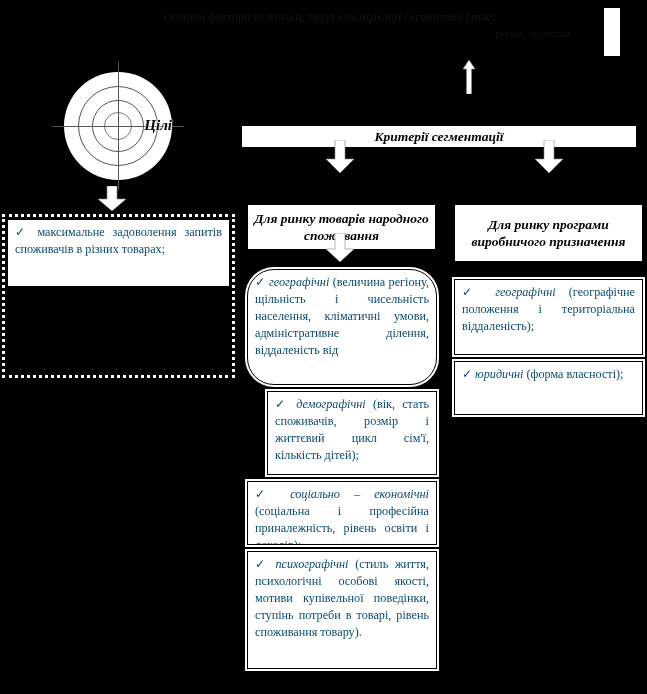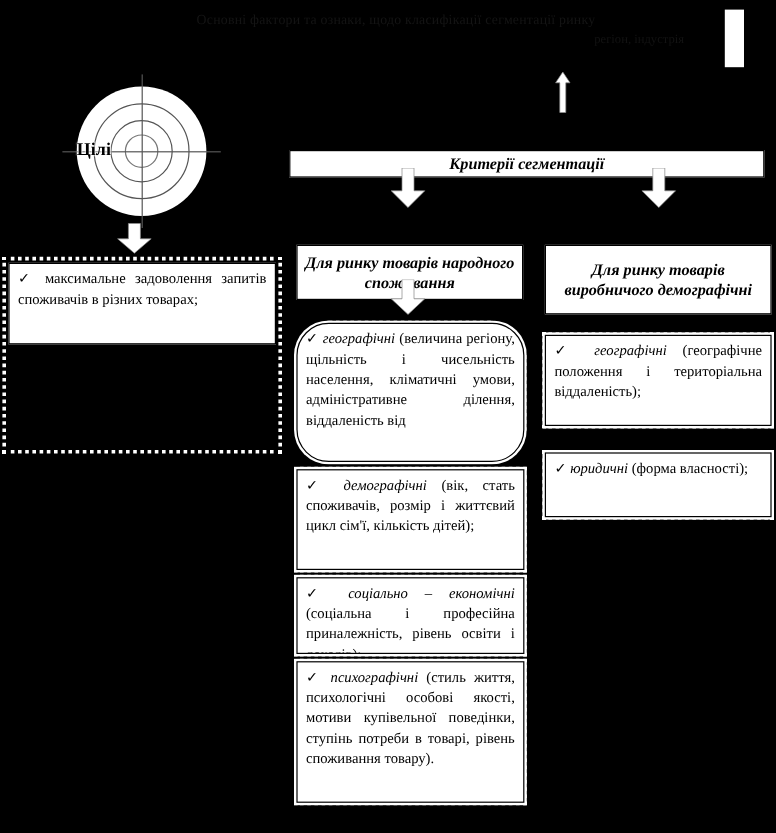--- a/index.html
+++ b/index.html
@@ -18,57 +18,57 @@
 
   
   .bulls{position:absolute;left:64px;top:72px;width:108px;height:108px;}
   .bulls .ring{position:absolute;border-radius:50%;background:#fff;}
   .r1{left:0;top:0;width:108px;height:108px;}
   .r2{left:14px;top:14px;width:80px;height:80px;border:1px solid #555 !important;box-sizing:border-box;background:#fff;}
   .r3{left:28px;top:28px;width:52px;height:52px;border:1px solid #555 !important;box-sizing:border-box;background:#fff;}
   .r4{left:40px;top:40px;width:28px;height:28px;border:1px solid #777 !important;box-sizing:border-box;background:#fff;}
   .cross-h{position:absolute;left:-12px;top:53.5px;width:132px;height:1px;background:#555;}
   .cross-v{position:absolute;left:53.5px;top:-10px;width:1px;height:128px;background:#555;}
-  .bulls-label{position:absolute;left:0;top:45px;width:108px;text-align:left;
-               font-weight:bold;font-size:15px;color:#000;z-index:5;
+  .bulls-label{position:absolute;left:0;top:45px;width:108px;text-align:right;
+               font-style:italic;font-weight:bold;font-size:15px;color:#000;z-index:5;
                text-shadow:0 0 2px #fff,0 0 2px #fff,0 0 2px #fff;}
 
   
   .box{position:absolute;background:#fff;color:#000;box-sizing:border-box;
        border:1px solid #000;margin-top:24px;}
   .hdr{display:flex;align-items:center;justify-content:center;text-align:center;
        font-style:italic;font-weight:bold;font-size:13.5px;line-height:17px;padding:2px 6px;}
 
   .crit-hdr{left:241px;top:101px;width:396px;height:23px;}
   .sub-l{left:247px;top:180px;width:189px;height:46px;}
   .sub-r{left:454px;top:180px;width:189px;height:58px;}
 
   
   .group{position:absolute;border:3px dotted #ffffff;padding:2px;box-sizing:border-box;
          background:#000;}
   .goals-group{left:2px;top:214px;width:233px;height:164px;}
 
-  .cell{background:#fff;color:#000000;border:1px solid #000;box-sizing:border-box;
+  .cell{background:#fff;color:#0c4a6e;border:1px solid #000;box-sizing:border-box;
         padding:4px 7px 3px 7px;font-size:12.2px;line-height:17px;
         text-align:justify;text-justify:inter-word;overflow:hidden;}
   .cell .tick{font-size:12px;}
   .cell em{font-style:italic;}
 
   .goal1{height:68px;}
   .goal2{height:86px;margin-top:3px;}
 
   
   .col-l{position:absolute;left:245px;top:267px;width:194px;}
   .col-r{position:absolute;left:452px;top:277px;width:193px;}
   .col-l .cell,.col-r .cell{border:3px dotted #fff;outline:1px solid #000;outline-offset:-3px;}
   .col-l .cell{margin-bottom:2px;}
-  .col-r .cell{margin-bottom:18px;}
+  .col-r .cell{margin-bottom:2px;}
 
   .geo-l{height:120px;border-radius:29px;}
-  .demo-l{height:88px;}
+  .demo-l{height:88px;margin-left:20px;}
   .socio-l{height:68px;}
   .psy-l{height:122px;}
 
   .geo-r{height:80px;}
   .tech-r{height:70px;}
   .jur-r{height:58px;}
   .eco-r{height:86px;}
 
   
   .arrow{position:absolute;}
@@ -120,21 +120,21 @@
       <polygon points="10,0 20,0 20,19 29,19 15,33 1,19 10,19" fill="#ffffff" stroke="#888" stroke-width="0.6"></polygon>
     </svg>
   </div>
   <div class="arrow ar-subr">
     <svg width="30" height="34" viewBox="0 0 30 34">
       <polygon points="10,0 20,0 20,19 29,19 15,33 1,19 10,19" fill="#ffffff" stroke="#888" stroke-width="0.6"></polygon>
     </svg>
   </div>
 
   <div class="box hdr sub-l">Для ринку товарів народного споживання</div>
-  <div class="box hdr sub-r">Для ринку товарів виробничого демографічні</div>
+  <div class="box hdr sub-r">Для ринку програми виробничого призначення</div>
 
   <div class="arrow ar-subl2">
     <svg width="30" height="30" viewBox="0 0 30 30">
       <polygon points="10,0 20,0 20,16 29,16 15,29 1,16 10,16" fill="#ffffff" stroke="#888" stroke-width="0.6"></polygon>
     </svg>
   </div>
 
   <div class="group goals-group">
     <div class="cell goal1">
       <span class="tick">✓</span>

